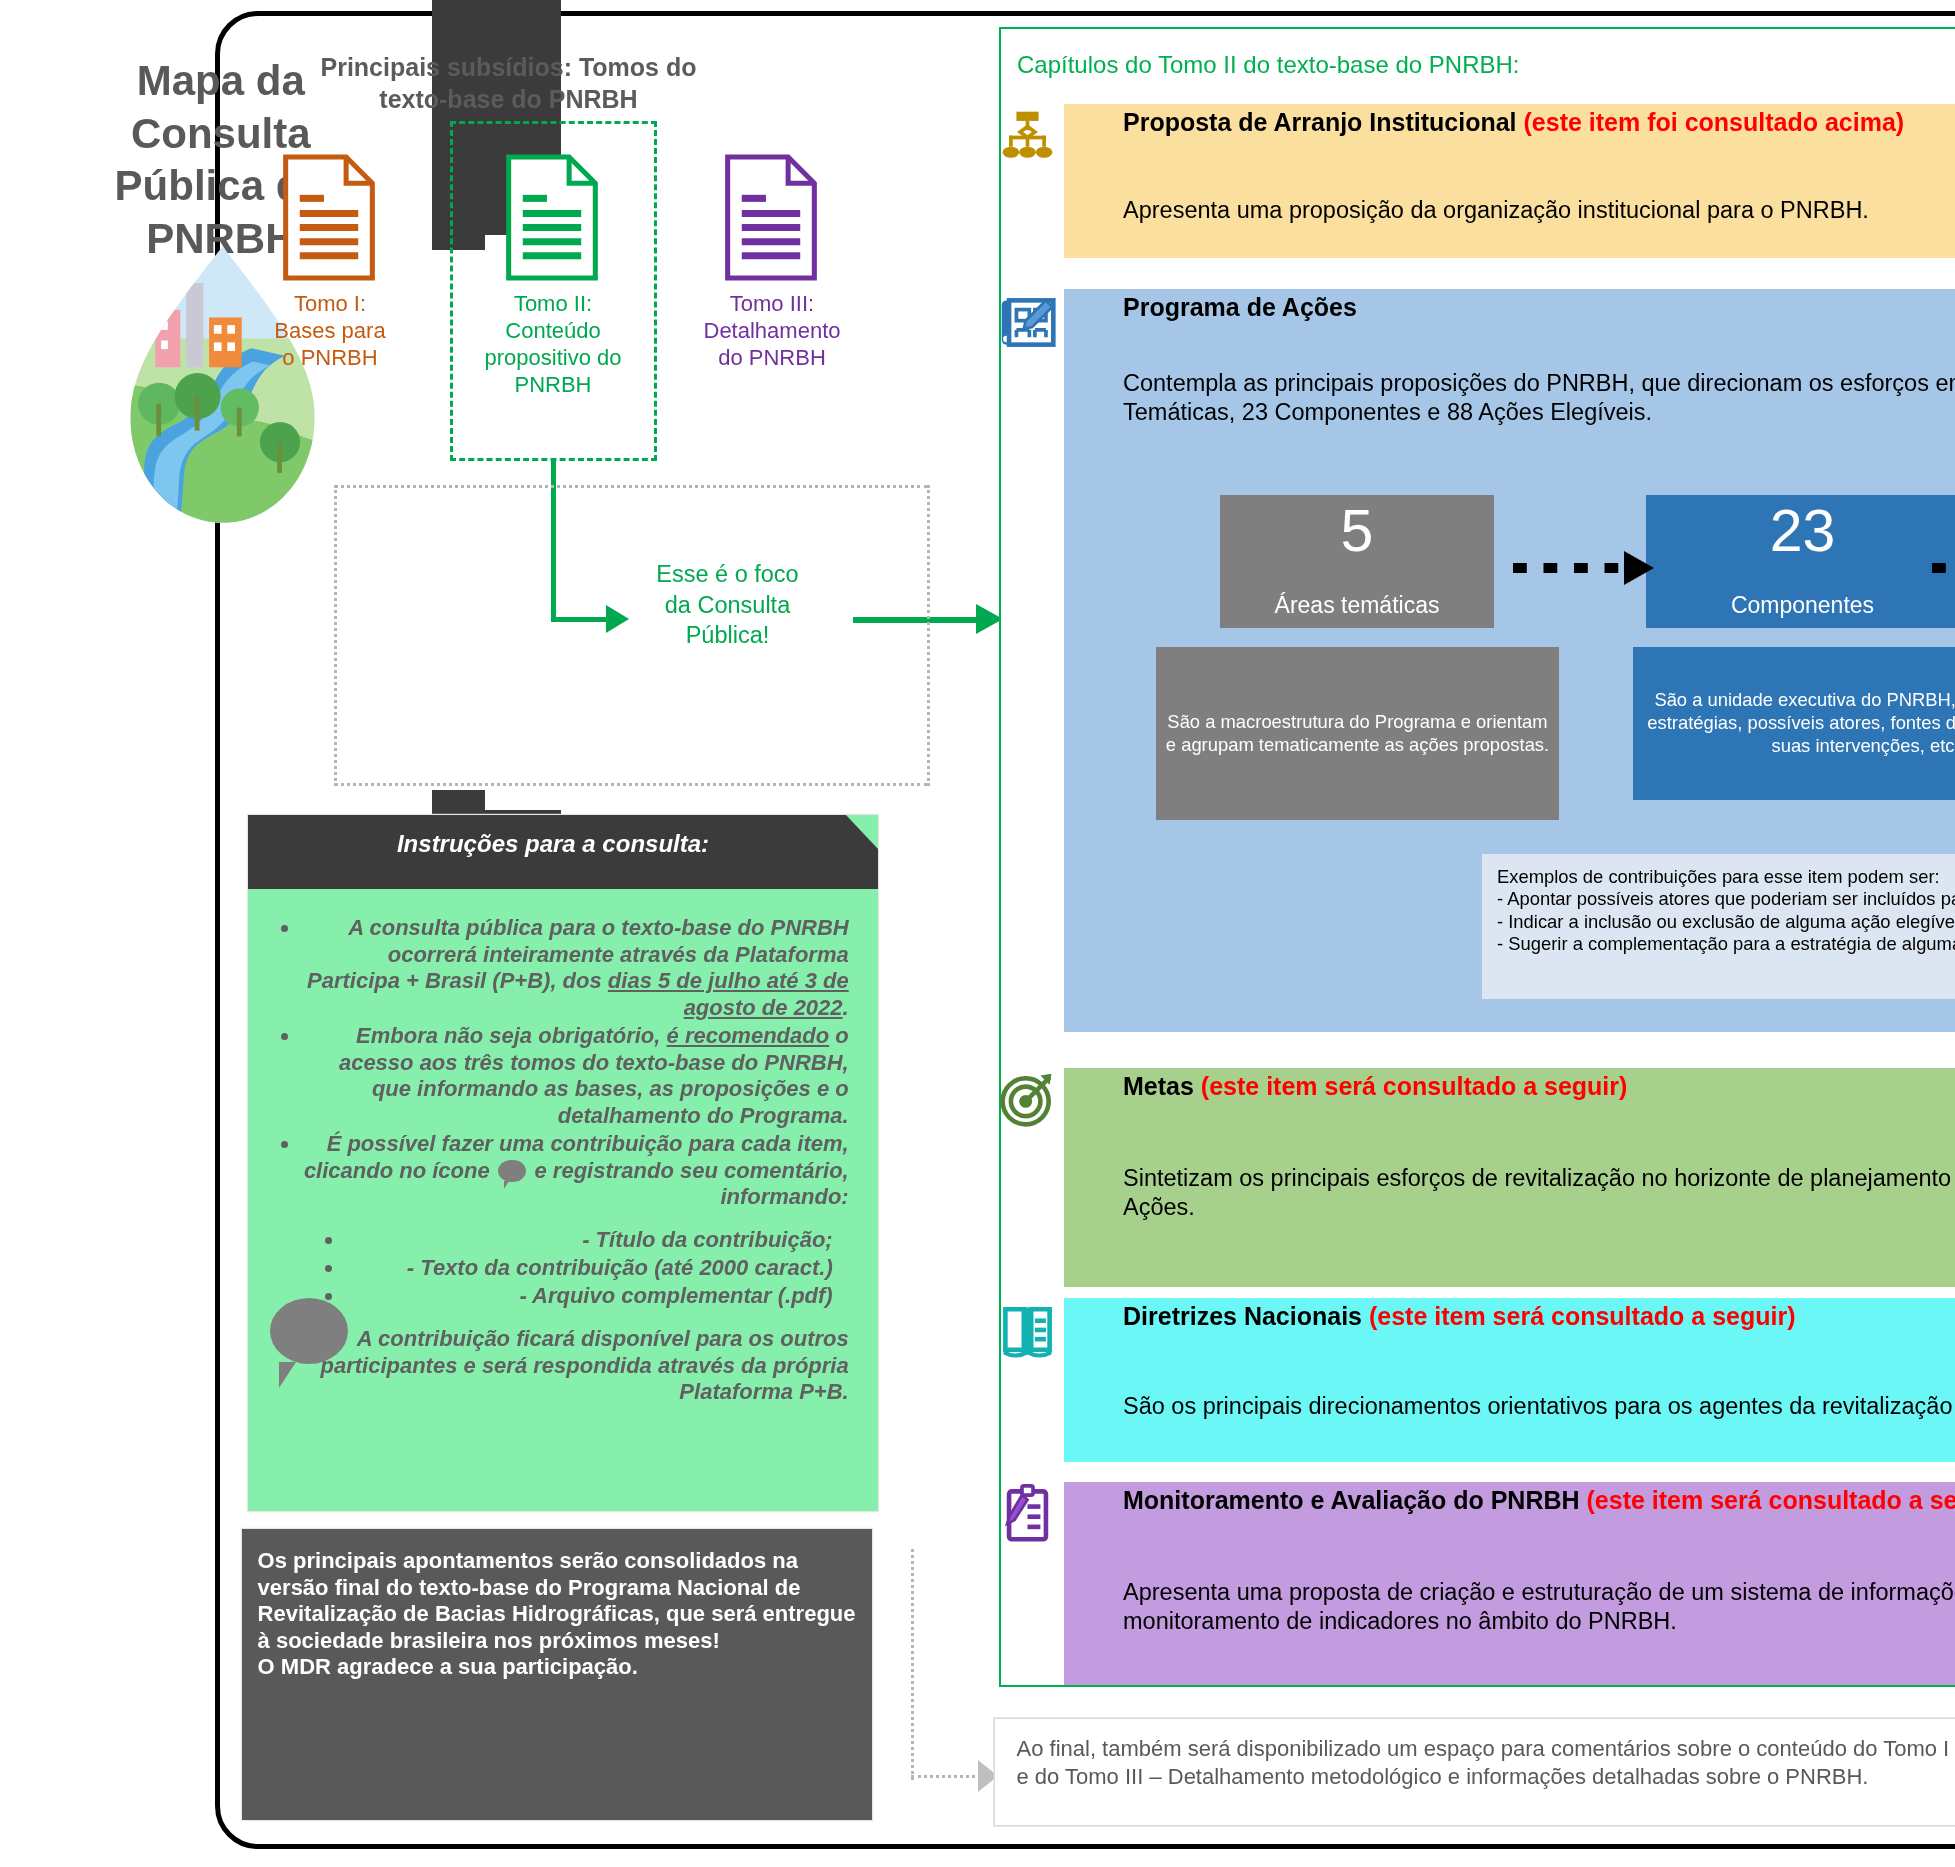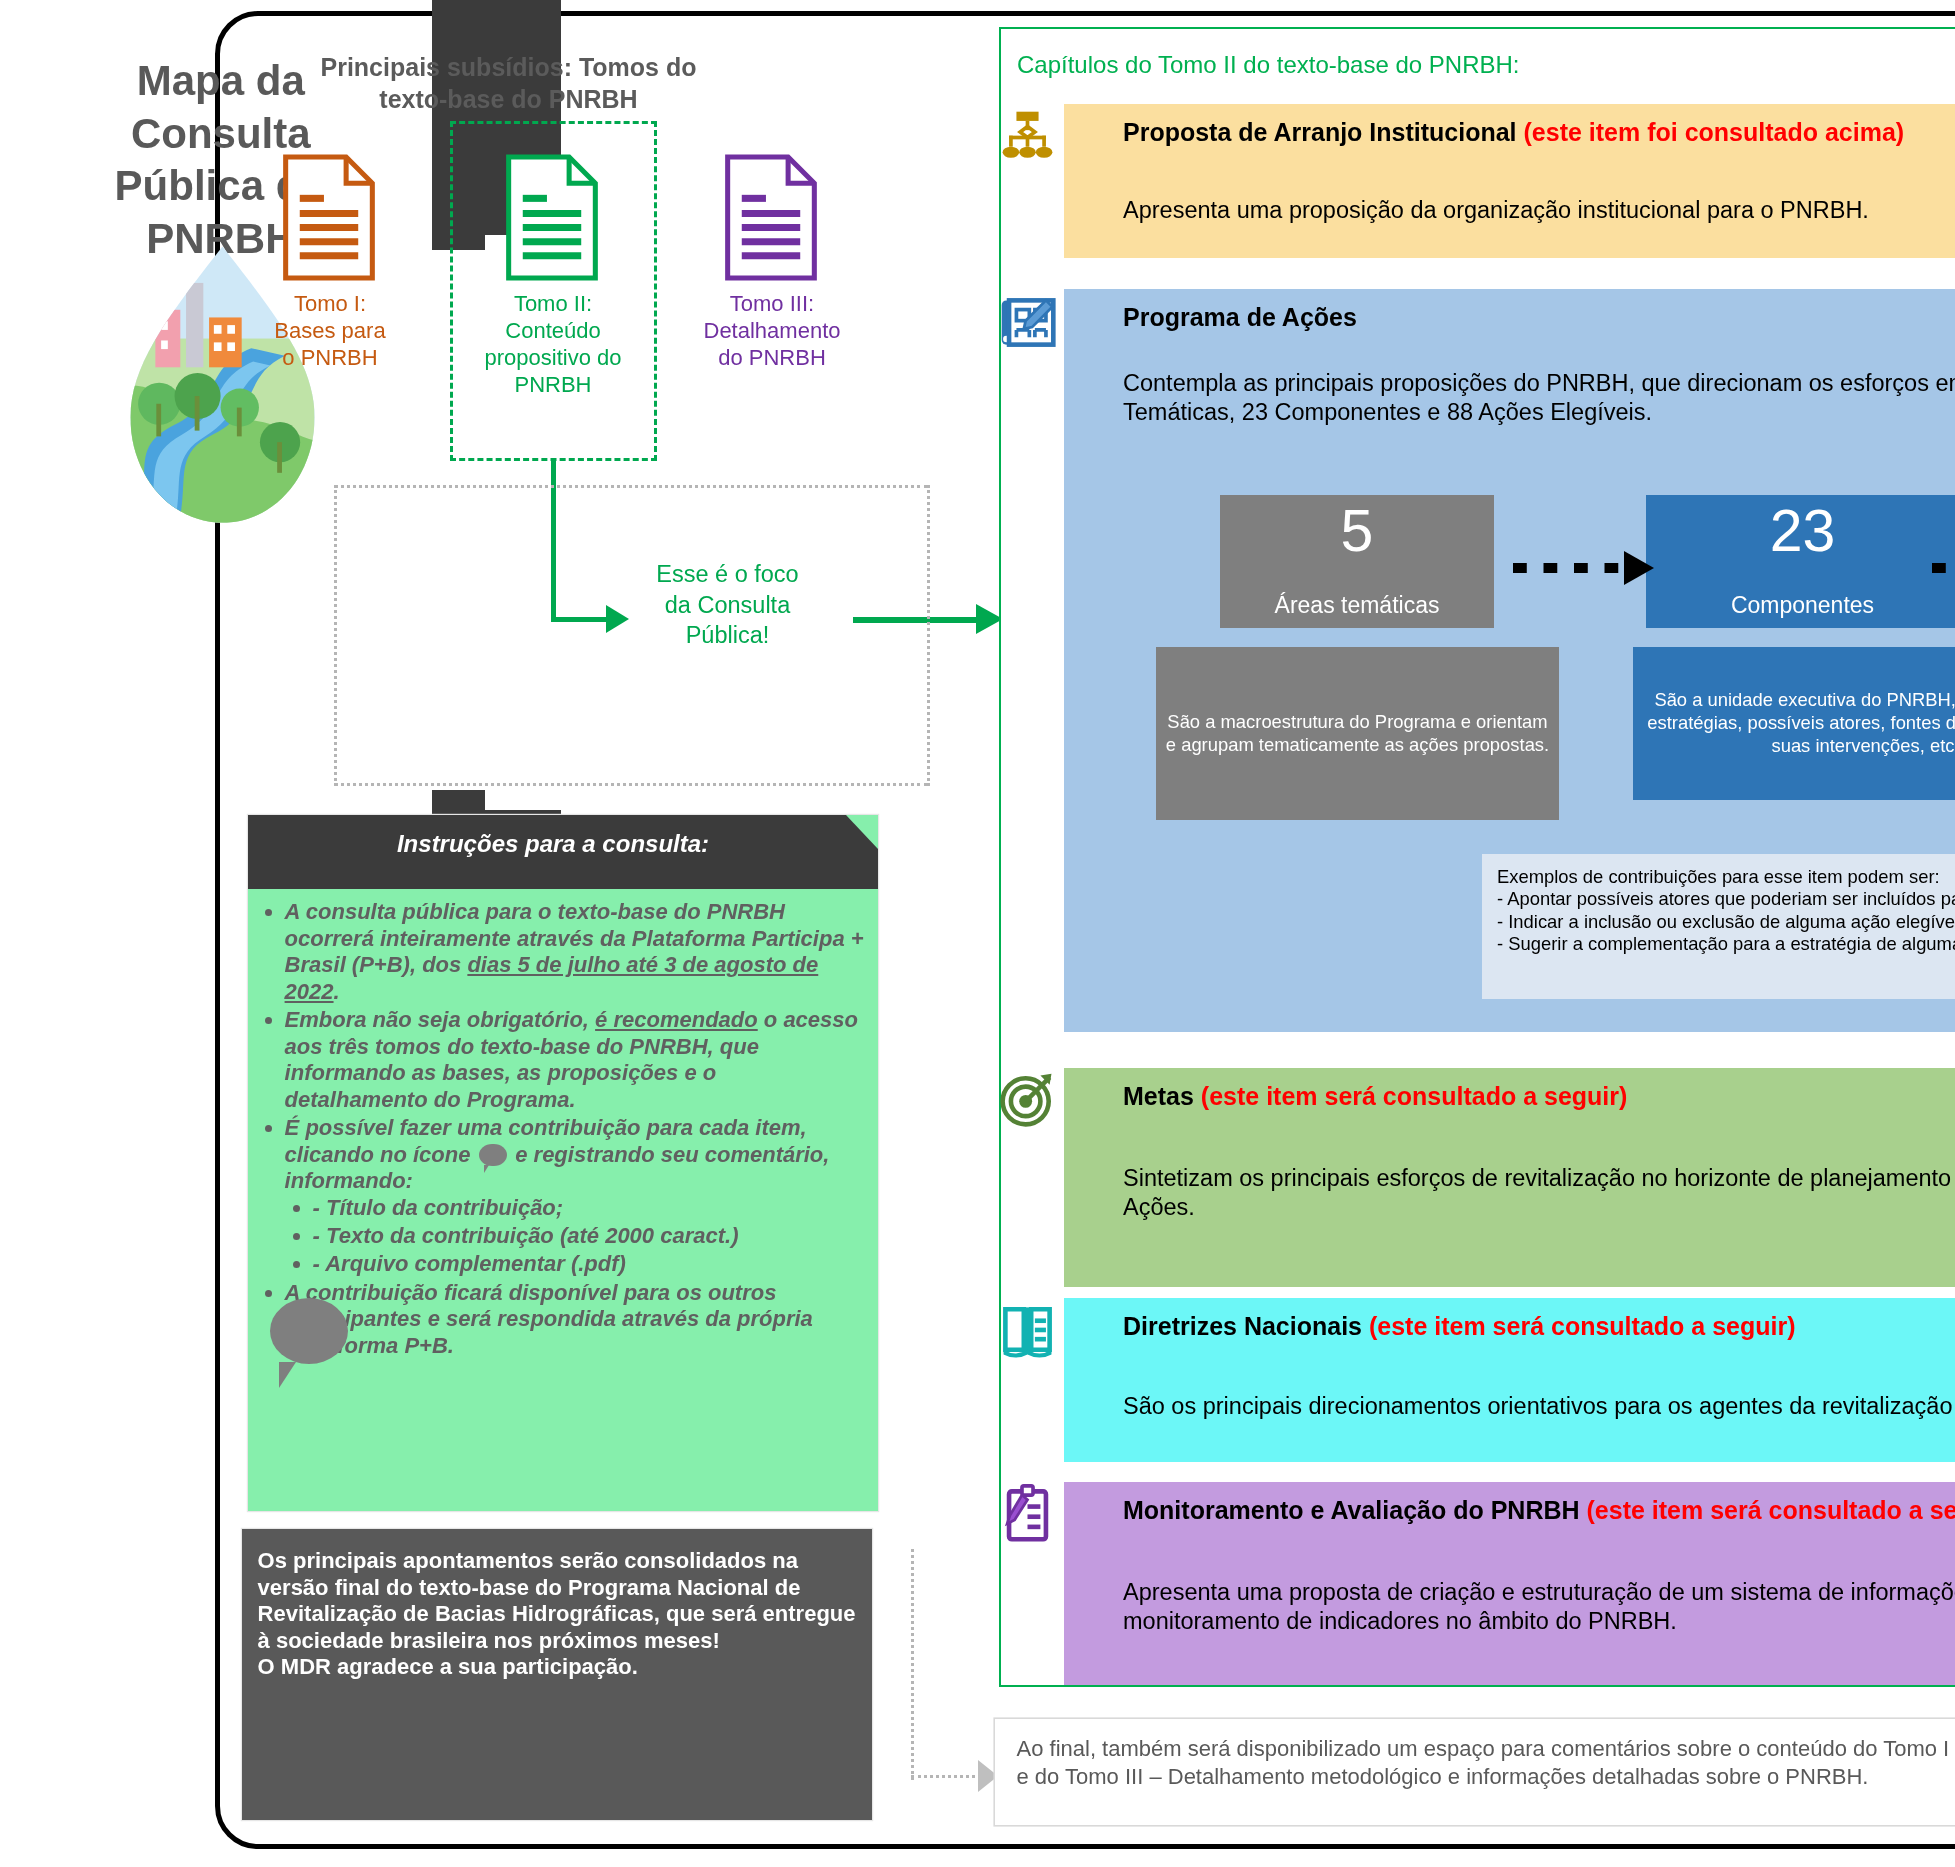--- a/index.html
+++ b/index.html
@@ -82,21 +82,21 @@
     box-shadow:0 0 0 1.2px #e6e6e6;font-style:italic;}
   #instr-header{
     position:absolute;left:0;top:0;width:630px;height:74px;background:#3b3b3b;
     clip-path:polygon(0 0, 598px 0, 630px 34px, 630px 74px, 0 74px);
   }
   #instr-header-title{
     position:absolute;left:0;top:15px;width:610px;text-align:center;
     color:#fff;font-weight:bold;font-size:24px;
   }
   #instr-body{position:absolute;left:0;top:84px;width:630px;padding:0 13.3px 0 8.6px;box-sizing:border-box;}
-  #instr-body ul{margin:0;padding-left:28px;}
+  #instr-body ul{margin:16px;padding-left:28px;text-align:right;}
   #instr-body li{
     color:#606060;font-weight:bold;font-size:22px;line-height:1.21;
     margin-bottom:1.6px;list-style:disc;
   }
   #instr-body .u{text-decoration:underline;}
   .sub-list{margin:0;padding-left:59px;list-style:none;}
   .sub-list li{list-style:none;}
   
   .bubble-sm{display:inline-block;width:28px;height:22px;background:#7f7f7f;
     border-radius:14px/11.7px;position:relative;vertical-align:-3.9px;margin:0 2.3px;}
@@ -126,21 +126,21 @@
     left:1017px;top:51px;color:#00b050;font-size:24px;font-weight:normal;
   }
 
   
   .banner{position:absolute;}
   .banner-shape{
     position:absolute;left:0;top:0;width:100%;height:100%;
     box-shadow:2.7px 2.7px 0 0 rgba(0,0,0,.10);
   }
   .banner-title{
-    position:absolute;left:59px;top:14px;font-weight:bold;font-size:25px;
+    position:absolute;left:59px;top:4px;font-weight:bold;font-size:25px;
     color:#000;white-space:nowrap;
   }
   .banner-note{color:#ff0000;}
   .banner-desc{
     position:absolute;left:59px;font-size:23.5px;color:#000;line-height:1.22;
   }
   .banner-icon{position:absolute;width:59px;height:59px;}
 
   
   #bn-arranjo{left:1064px;top:104px;width:1740px;height:154px;}

